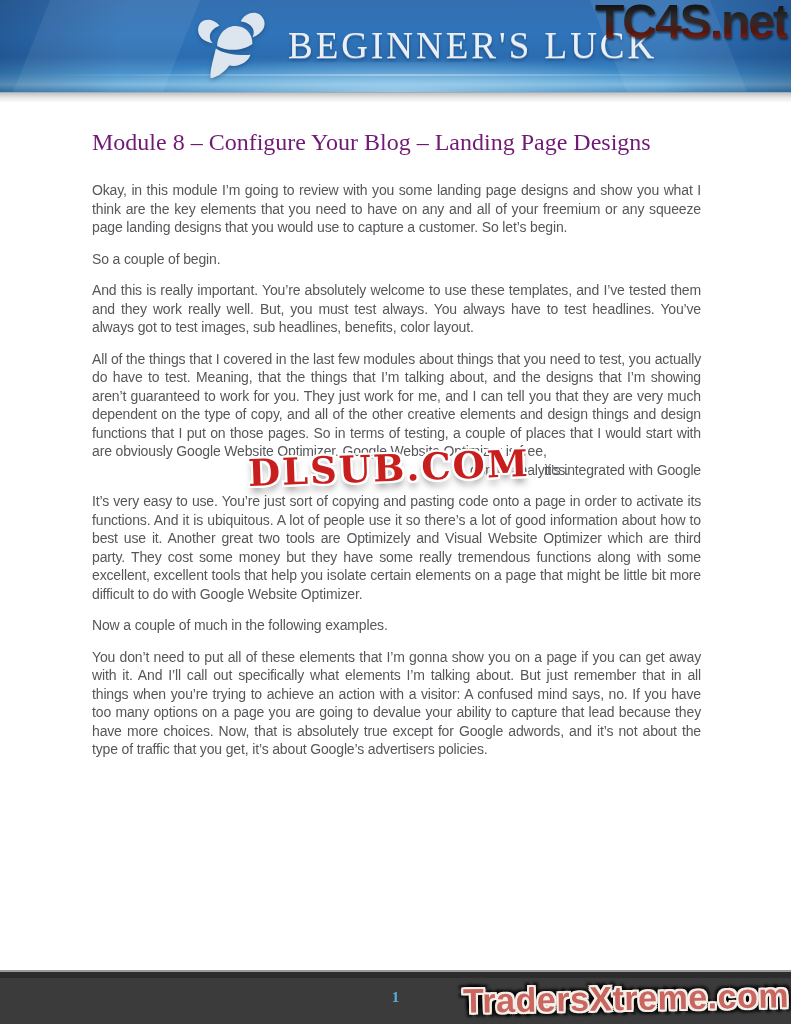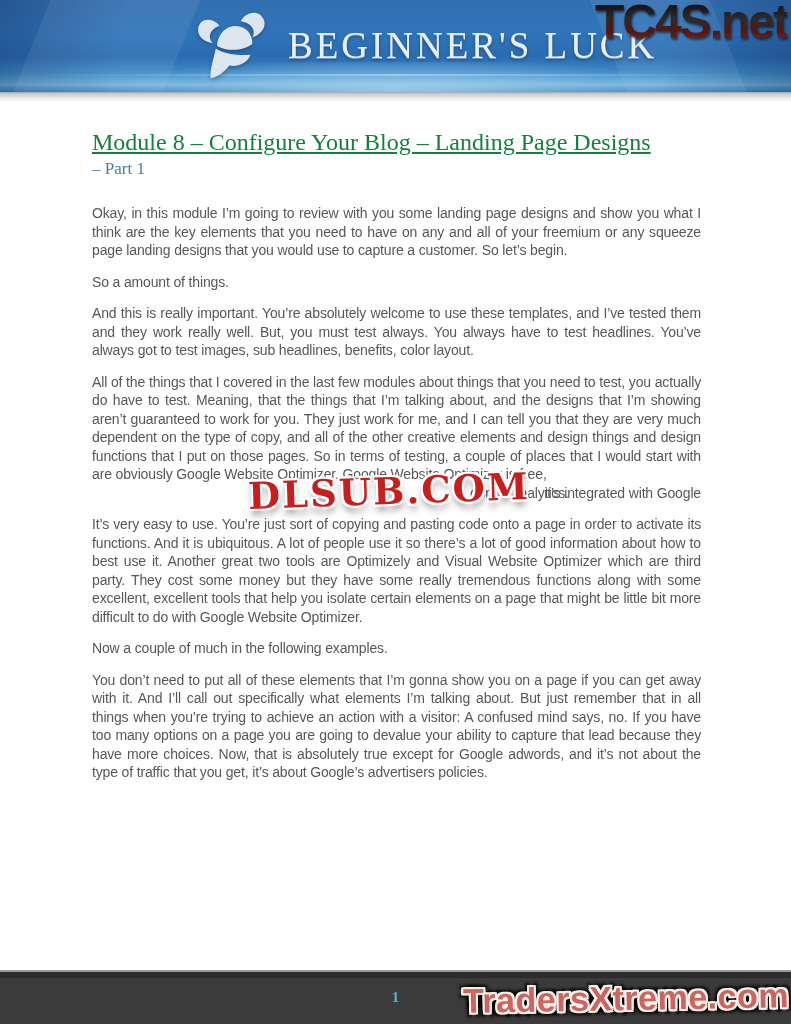--- a/index.html
+++ b/index.html
@@ -44,21 +44,21 @@
     filter:drop-shadow(1px 2px 1px rgba(0,0,0,0.55));
   }
   .header-divider {
     height:10px; border-top:1px solid #9fb0bd;
     background:linear-gradient(180deg,#c3c3c3 0%,#e9e9e9 55%,#fafafa 100%);
   }
   
   .content { padding:26px 90px 0 92px; }
   .doc-title {
     font-family:"Liberation Serif", serif; font-weight:normal;
-    font-size:24px; line-height:1.18; color:#15803d;text-decoration:underline;
+    font-size:24px; line-height:1.18; color:#701a75;
   }
   .doc-subtitle {
     font-family:"Liberation Serif", serif; font-weight:normal;
     font-size:17px; color:#4d7a9d; margin-top:3px;
   }
   .doc-body { margin-top:25px; }
   .doc-body p, .tail-line {
     font-size:14px; line-height:18.5px; letter-spacing:-0.15px;
     color:#56575a; text-align:justify; margin-bottom:13px;
   }
@@ -117,25 +117,24 @@
       </g>
     </svg>
     <span class="logo-text">BEGINNER'S LUCK</span>
   </div>
   <div class="tc4s">TC4S.net</div>
 </div>
 <div class="header-divider"></div>
 
 <div class="content">
   <h1 class="doc-title">Module 8 – Configure Your Blog – Landing Page Designs</h1>
-  <div class="doc-subtitle">– Part 1</div>
 
   <div class="doc-body">
     <p>Okay, in this module I’m going to review with you some landing page designs and show you what I think are the key elements that you need to have on any and all of your freemium or any squeeze page landing designs that you would use to capture a customer. So let’s begin.</p>
-    <p>So a amount of things.</p>
+    <p>So a couple of begin.</p>
     <p>And this is really important. You’re absolutely welcome to use these templates, and I’ve tested them and they work really well. But, you must test always. You always have to test headlines. You’ve always got to test images, sub headlines, benefits, color layout.</p>
 
     <p class="para-wm">All of the things that I covered in the last few modules about things that you need to test, you actually do have to test. Meaning, that the things that I’m talking about, and the designs that I’m showing aren’t guaranteed to work for you. They just work for me, and I can tell you that they are very much dependent on the type of copy, and all of the other creative elements and design things and design functions that I put on those pages. So in terms of testing, a couple of places that I would start with are obviously Google Website Optimizer. Google Website Optimizer is free,</p>
     <div class="tail-line">
       <span>it’s integrated with Google</span>
       <span class="tail-right">gonna analytics.</span>
       <div class="dlsub">DLSUB.COM</div>
     </div>
 
     <p>It’s very easy to use. You’re just sort of copying and pasting code onto a page in order to activate its functions. And it is ubiquitous. A lot of people use it so there’s a lot of good information about how to best use it. Another great two tools are Optimizely and Visual Website Optimizer which are third party. They cost some money but they have some really tremendous functions along with some excellent, excellent tools that help you isolate certain elements on a page that might be little bit more difficult to do with Google Website Optimizer.</p>

